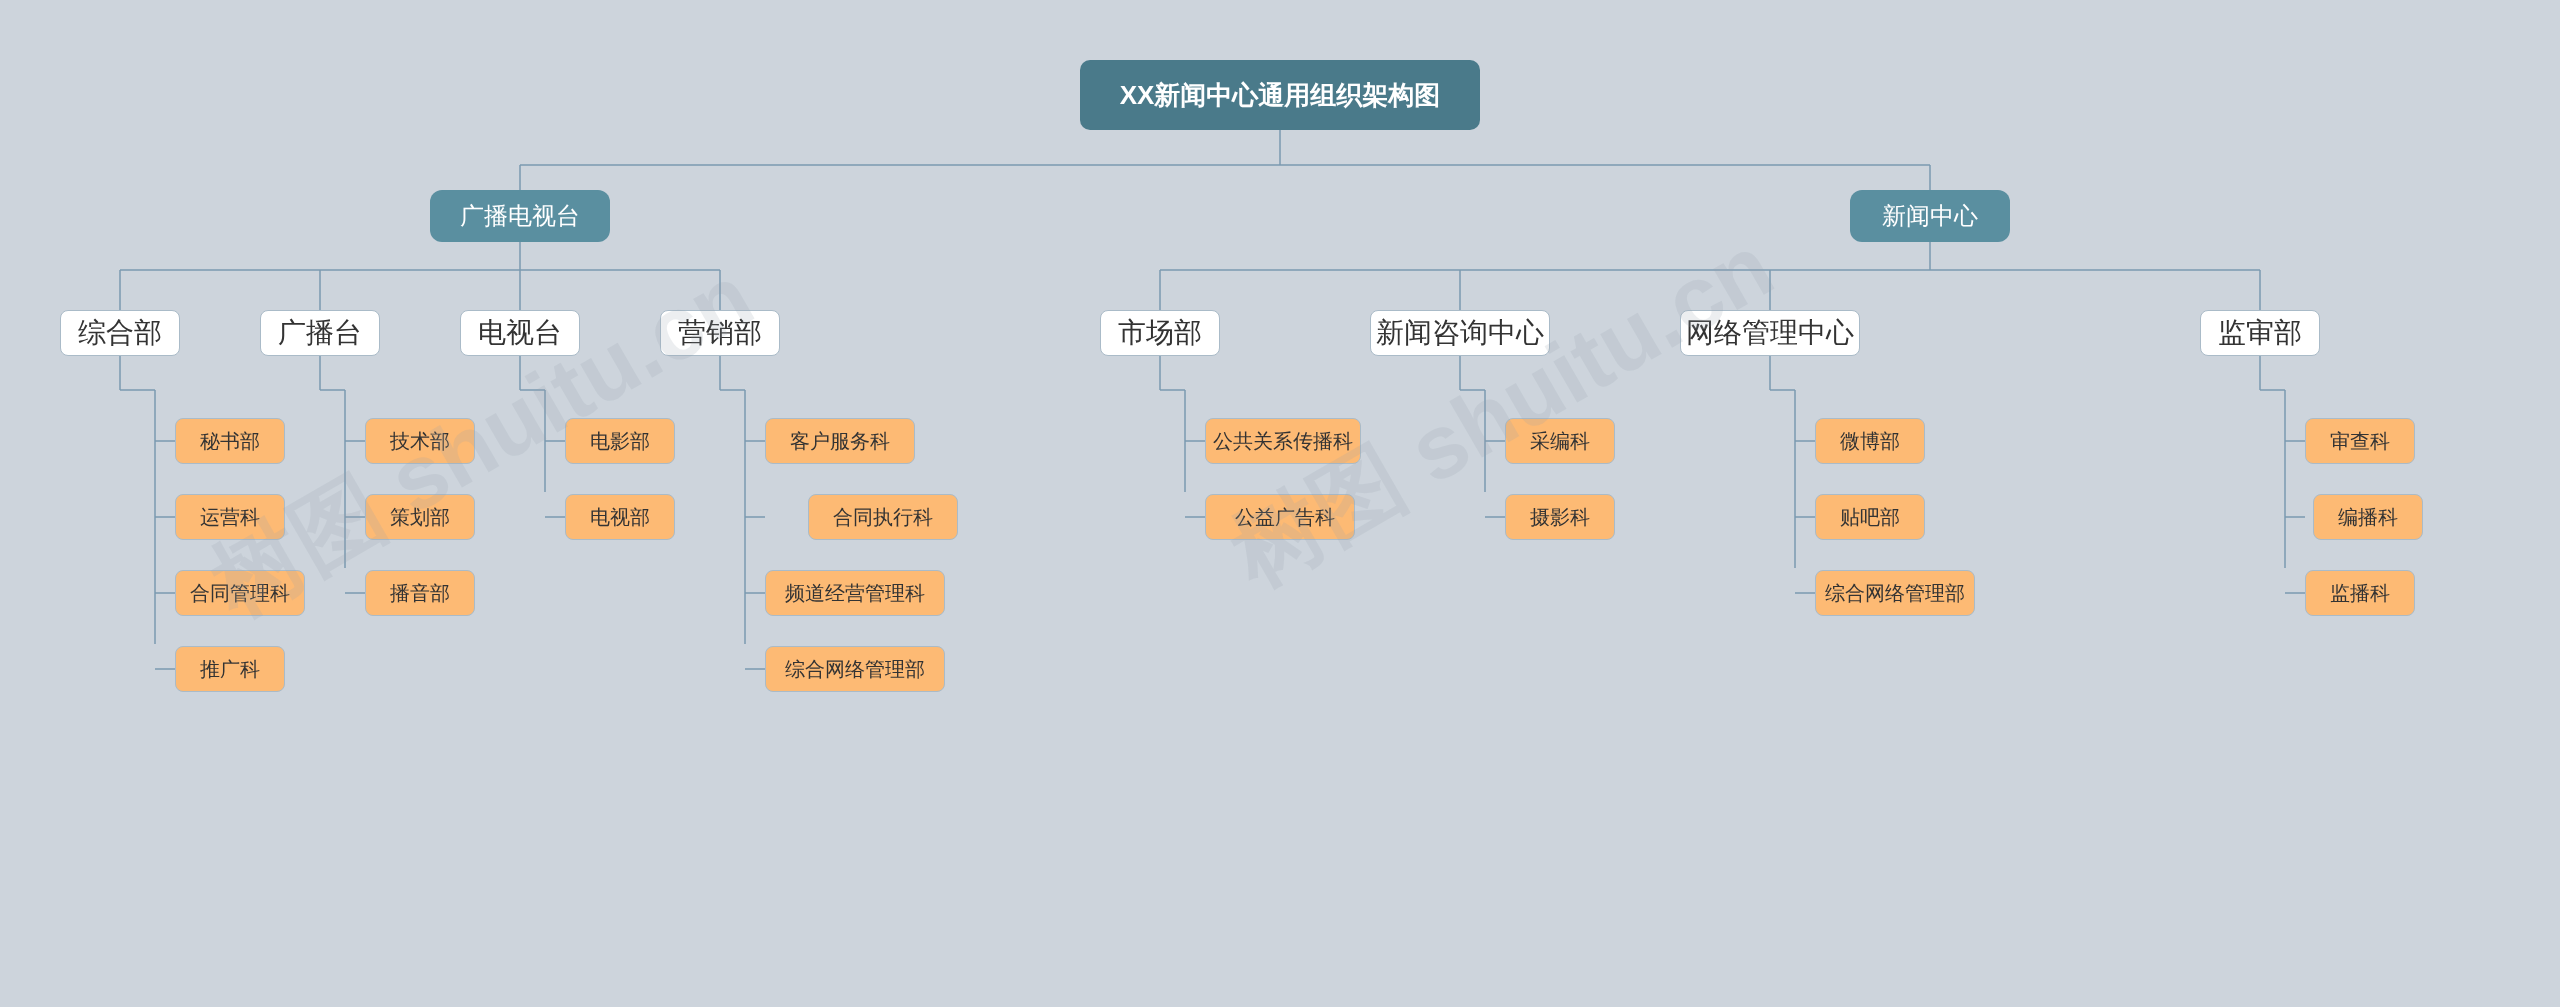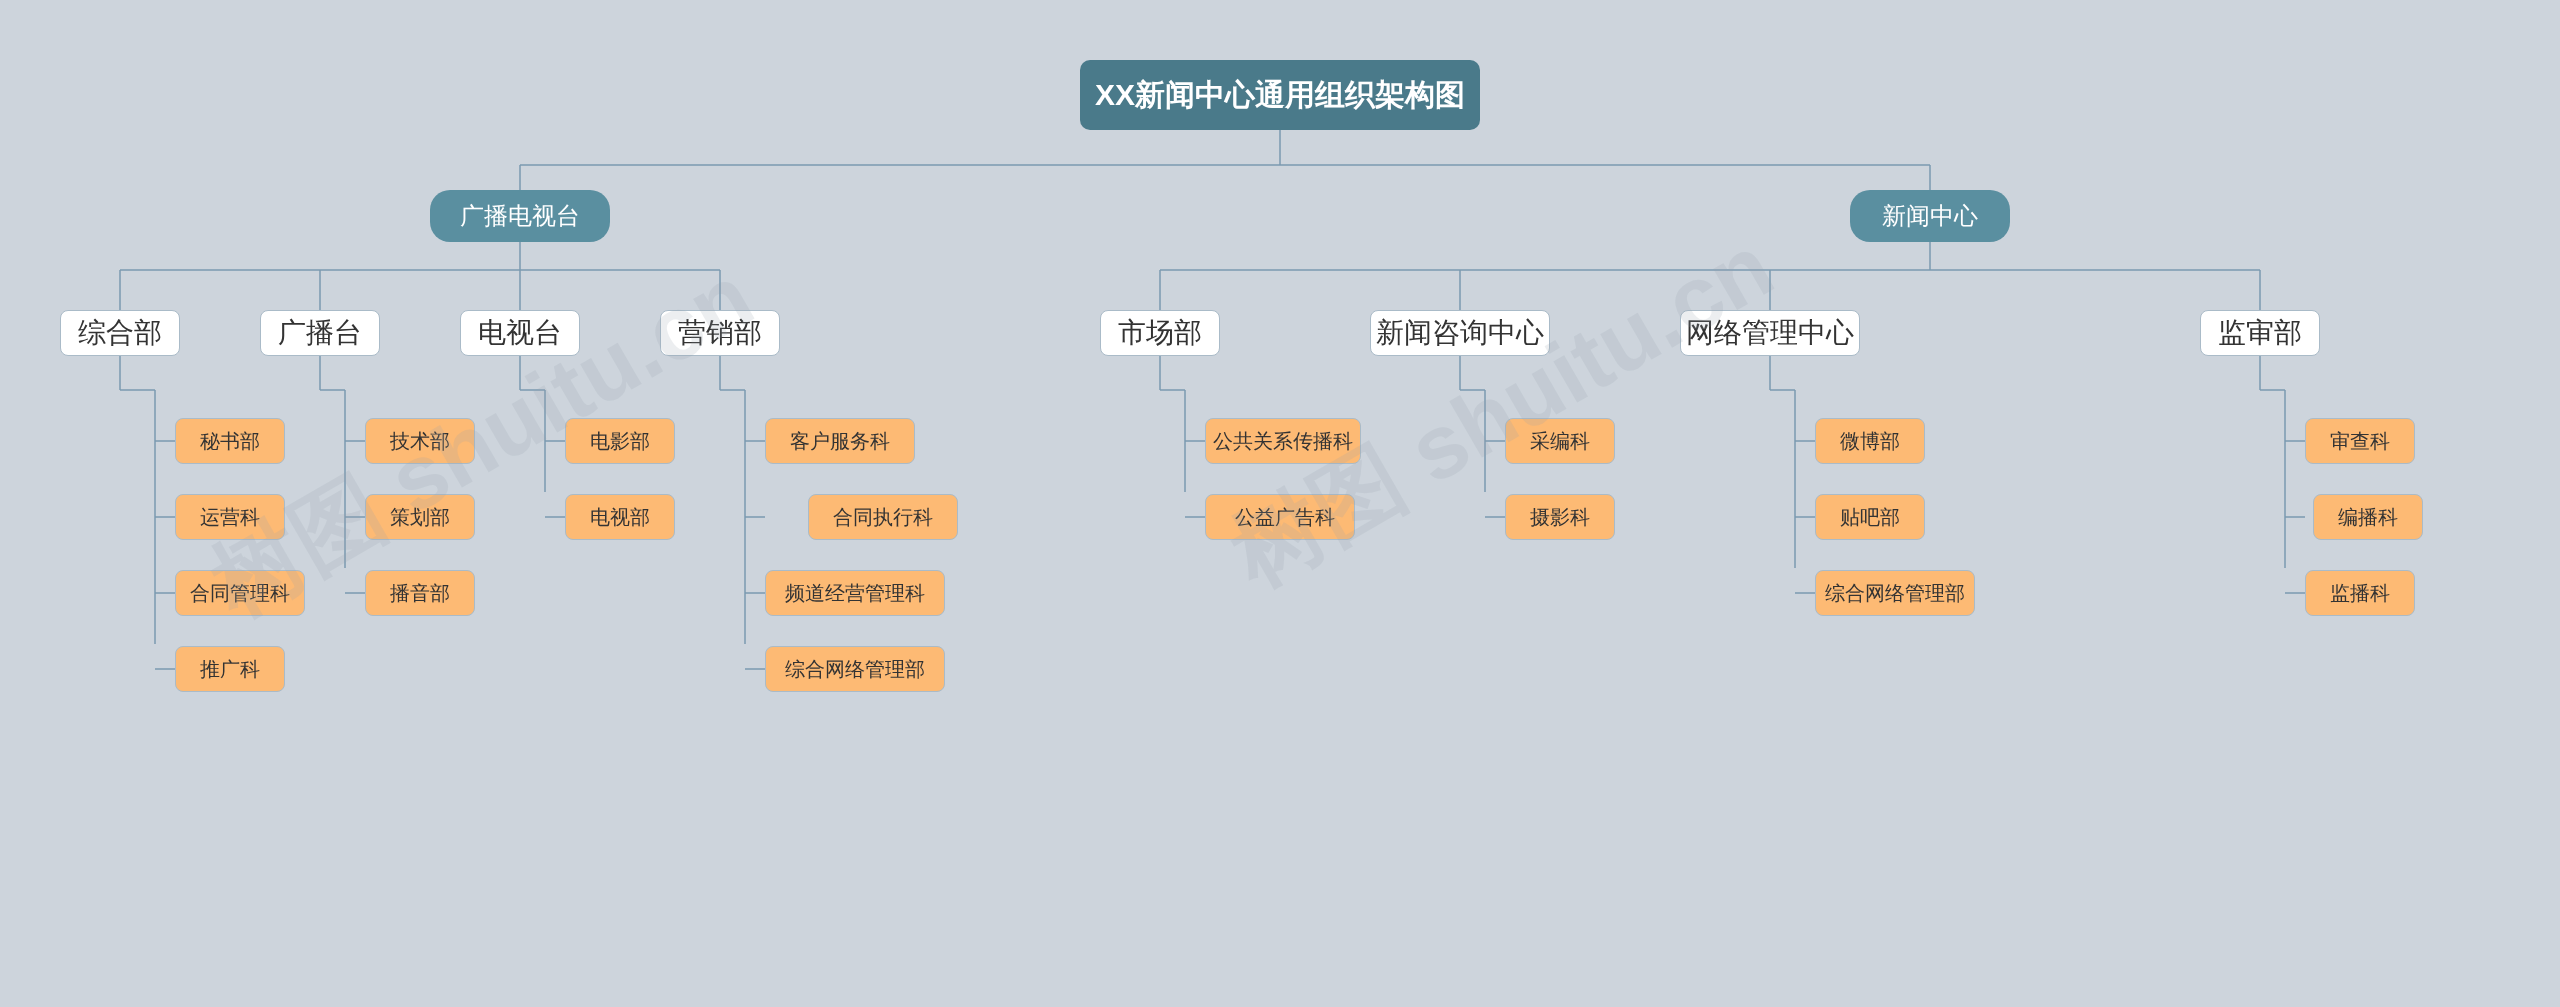--- a/index.html
+++ b/index.html
@@ -44,31 +44,31 @@
       align-items: center;
       justify-content: center;
       text-align: center;
       font-size: 22px;
       white-space: nowrap;
     }
 
     .node-root {
       background: #4a7a8a;
       color: #fff;
-      font-size: 30px;
+      font-size: 26px;
       font-weight: bold;
       border-radius: 10px;
       padding: 14px 40px;
     }
 
     .node-l1 {
       background: #5a8fa0;
       color: #fff;
       font-size: 24px;
-      border-radius: 20px;
+      border-radius: 12px;
       padding: 10px 28px;
     }
 
     .node-l2 {
       background: #fff;
       color: #333;
       border: 1.5px solid #aabbc8;
       border-radius: 8px;
       padding: 8px 18px;
       font-size: 28px;

